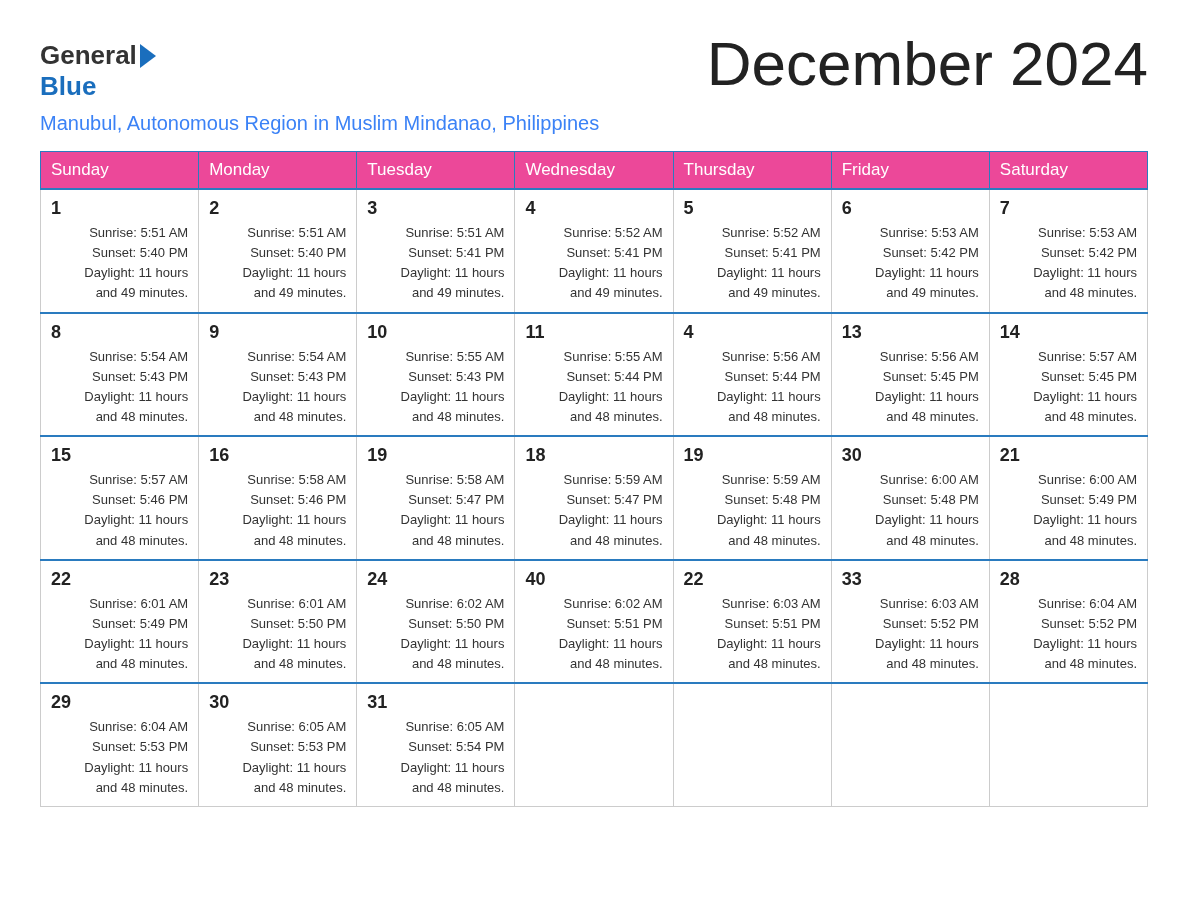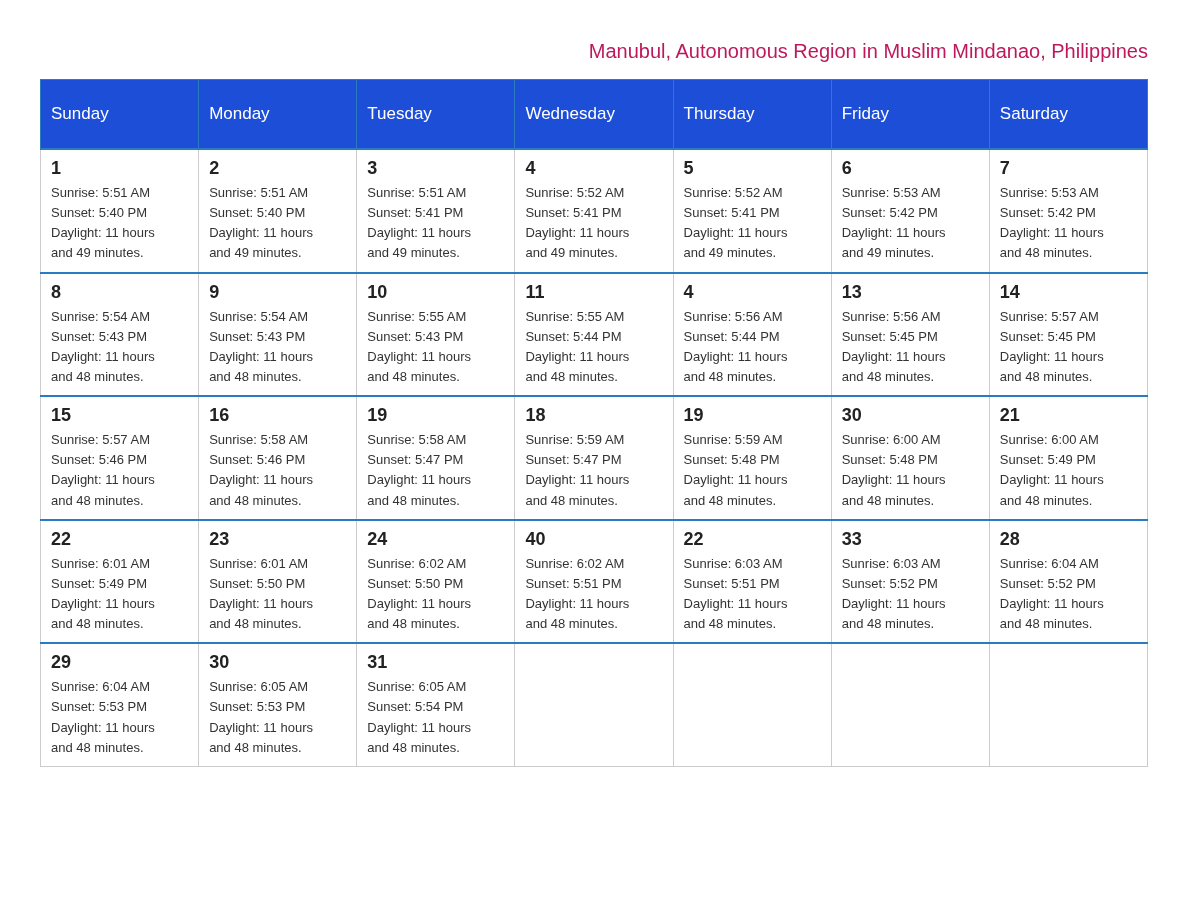--- a/index.html
+++ b/index.html
@@ -23,34 +23,34 @@
     }
     .month-title {
       font-size: 62px;
       font-weight: normal;
       color: #222;
       text-align: right;
       line-height: 1.1;
     }
     .subtitle {
       font-size: 20px;
-      color: #be185d;
-      text-align: right;
+      color: #3b82f6;
+      text-align: left;
       margin-bottom: 16px;
     }
     .calendar-table {
       width: 100%;
       border-collapse: collapse;
     }
     .calendar-table th {
-      background-color: #1d4ed8;
+      background-color: #ec4899;
       color: #fff;
       font-size: 17px;
       font-weight: normal;
-      padding: 24px 10px;
+      padding: 8px 10px;
       text-align: left;
       border: 1px solid #2a7bbf;
     }
     .calendar-table td {
       vertical-align: top;
       padding: 8px 10px;
       border: 1px solid #ccc;
       font-size: 13px;
       color: #333;
       width: 14.28%;
@@ -60,38 +60,51 @@
       font-size: 18px;
       font-weight: bold;
       color: #222;
       display: block;
       margin-bottom: 4px;
     }
     .day-info {
       font-size: 13px;
       line-height: 1.55;
       color: #333;
+      text-align: right;
     }
     .calendar-table tr td {
       border-top: 2px solid #2a7bbf;
     }
     .calendar-table tr:not(:first-child) td {
       border-top: 1px solid #ccc;
     }
     .week-row td {
       border-top: 2px solid #2a7bbf !important;
     }
     .empty-cell {
       background: #fff;
     }
   </style>
 </head>
 <body>
 
 <div class="header-area">
+  <div class="logo">
+    <div>
+      <div style="display:flex;align-items:center;">
+        <span style="font-size:26px;font-weight:bold;color:#333;">General</span>
+        <span style="display:inline-block;width:0;height:0;border-left:16px solid #1a6ebd;border-top:12px solid transparent;border-bottom:12px solid transparent;margin-left:3px;"></span>
+      </div>
+      <div>
+        <span style="font-size:26px;font-weight:bold;color:#1a6ebd;">Blue</span>
+      </div>
+    </div>
+  </div>
+  <div class="month-title">December 2024</div>
 </div>
 
 <div class="subtitle">Manubul, Autonomous Region in Muslim Mindanao, Philippines</div>
 
 <table class="calendar-table">
   <thead>
     <tr>
     <th>Sunday</th>
         <th>Monday</th>
         <th>Tuesday</th>

